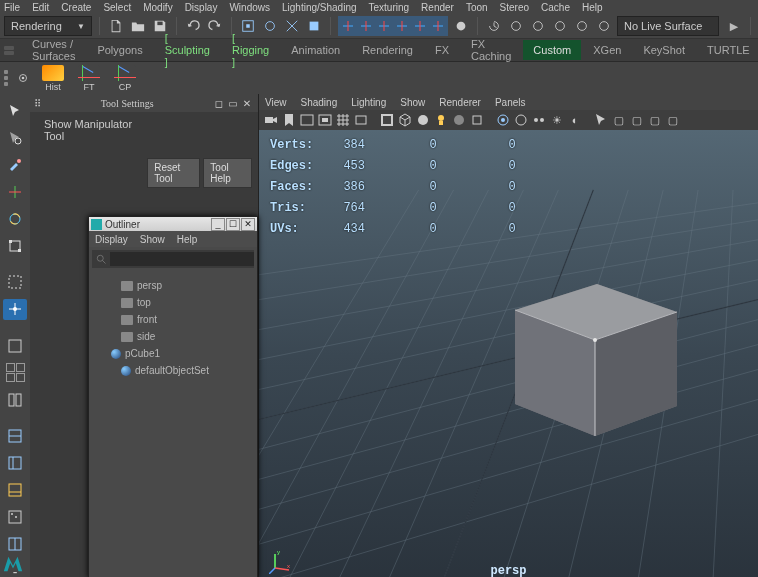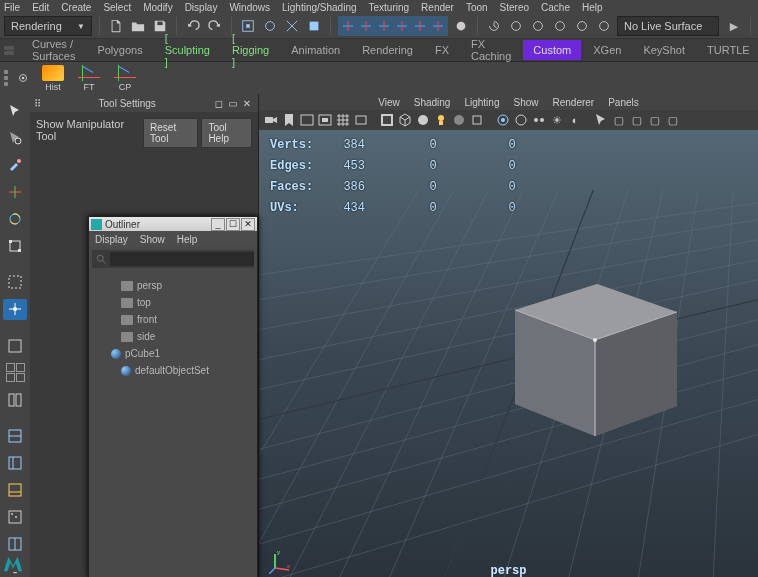--- a/index.html
+++ b/index.html
@@ -17,47 +17,47 @@
 .gizmo::before,.gizmo::after{content:"";position:absolute;left:50%;top:50%;}
 .gizmo::before{width:10px;height:1px;background:#4af;transform:translate(-50%,-50%);}
 .gizmo::after{width:1px;height:10px;background:#f44;transform:translate(-50%,-50%);}
 .nolive{display:flex;align-items:center;background:#333;border:1px solid #222;height:18px;padding:0 6px;min-width:88px;}
 
 .shelf-tabs{display:flex;align-items:center;height:22px;background:#3c3c3c;border-bottom:1px solid #2a2a2a;gap:2px;padding:0 2px;}
 .shelf-left{display:flex;flex-direction:column;gap:1px;padding:2px 6px 2px 2px;}
 .sldot{width:10px;height:4px;background:#555;border-radius:1px;}
 .tab{padding:4px 10px;color:#aaa;cursor:default;}
 .tab.bracket{color:#7fe07f;}
-.tab.active{background:#6d28d9;color:#ddd;}
+.tab.active{background:#14532d;color:#ddd;}
 
 .shelf-icons{display:flex;align-items:center;height:32px;background:#444;padding:0 4px;gap:6px;}
 .shelf-icons .dots{display:flex;flex-direction:column;gap:2px;}
 .shelf-icons .dots div{width:4px;height:4px;background:#888;border-radius:1px;}
 .shelficon{display:flex;flex-direction:column;align-items:center;width:30px;}
 .shelficon .box{width:22px;height:16px;border-radius:2px;}
 .shelficon .lbl{font-size:9px;color:#ccc;margin-top:1px;}
 
 .main{display:flex;height:488px;}
 .left-tools{width:30px;background:#444;display:flex;flex-direction:column;align-items:center;padding-top:6px;gap:6px;}
 .tool{width:24px;height:24px;display:flex;align-items:center;justify-content:center;color:#ccc;}
 .tool.sel{background:#2a6fb0;border-radius:2px;}
 .tool svg{width:16px;height:16px;}
 .tool .plus{font-size:10px;line-height:9px;display:grid;grid-template-columns:1fr 1fr;grid-template-rows:1fr 1fr;gap:1px;}
 .tool .plus div{border:1px solid #999;width:7px;height:7px;}
 
 .toolsettings{width:228px;background:#3a3a3a;display:flex;flex-direction:column;border-right:1px solid #222;}
 .ts-head{display:flex;align-items:center;height:18px;background:#444;padding:0 4px;color:#ccc;font-size:10px;}
-.ts-head .title{margin:0 auto;}
+.ts-head .title{margin:0 auto;font-family:Liberation Serif, serif;}
 .ts-head .wbtn{width:14px;height:14px;display:flex;align-items:center;justify-content:center;font-size:10px;}
 .ts-body{display:flex;align-items:flex-start;padding:6px;gap:6px;position:relative;}
-.ts-body .stxt{color:#ccc;font-size:11px;}
+.ts-body .stxt{color:#ccc;font-size:11px;margin-left:8px;}
 .btngrey{background:#5a5a5a;border:1px solid #333;padding:3px 6px;color:#ddd;font-size:10px;}
 
 .viewport-wrap{flex:1;display:flex;flex-direction:column;background:#333;}
-.vp-menu{display:flex;align-items:center;height:16px;background:#444;gap:14px;padding:0 6px;font-size:10px;justify-content:center;}
+.vp-menu{display:flex;align-items:center;height:16px;background:#444;gap:14px;padding:0 6px;font-size:10px;}
 .vp-icons{display:flex;align-items:center;height:20px;background:#3e3e3e;gap:2px;padding:0 4px;}
 .vp-icons .ic{width:16px;height:16px;display:flex;align-items:center;justify-content:center;}
 .viewport{flex:1;position:relative;background:linear-gradient(#546774 0%, #3a4752 50%, #2a333c 100%);}
 .hud{position:absolute;left:8px;top:4px;font-family:"Courier New",monospace;font-size:12px;color:#b9e0ff;line-height:17px;text-shadow:0 0 2px #000;}
 .hud td.l{padding-right:18px;font-weight:bold;}
 .hud td.n{text-align:center;width:40px;padding-right:36px;}
 
 .grid{position:absolute;inset:0;}
 
 .cube{position:absolute;left:236px;top:134px;width:200px;height:180px;}
@@ -379,21 +379,21 @@
   <div class="toolsettings">
     <div class="ts-head">
       <span style="letter-spacing:1px;">⠿</span>
       <span class="title">Tool Settings</span>
       <span class="wbtn">◻</span>
       <span class="wbtn">▭</span>
       <span class="wbtn">✕</span>
     </div>
     <div class="ts-body">
       <span class="stxt">Show Manipulator Tool</span>
-      <div style="margin-left:auto;display:flex;gap:3px;">
+      <div style="margin-left:auto;display:flex;gap:3px;margin-top:40px;">
         <div class="btngrey">Reset Tool</div>
         <div class="btngrey">Tool Help</div>
       </div>
     </div>
   </div>
 
   <div class="viewport-wrap">
     <div class="vp-menu">
       <span>View</span>
       <span>Shading</span>
@@ -511,20 +511,26 @@
             </tr>
         <tr>
               <td class="l">Edges:</td>
               <td class="n">453</td>
               <td class="n">0</td>
               <td class="n">0</td>
             </tr>
         <tr>
               <td class="l">Faces:</td>
               <td class="n">386</td>
+              <td class="n">0</td>
+              <td class="n">0</td>
+            </tr>
+        <tr>
+              <td class="l">Tris:</td>
+              <td class="n">764</td>
               <td class="n">0</td>
               <td class="n">0</td>
             </tr>
         <tr>
               <td class="l">UVs:</td>
               <td class="n">434</td>
               <td class="n">0</td>
               <td class="n">0</td>
             </tr>
       </tbody>

